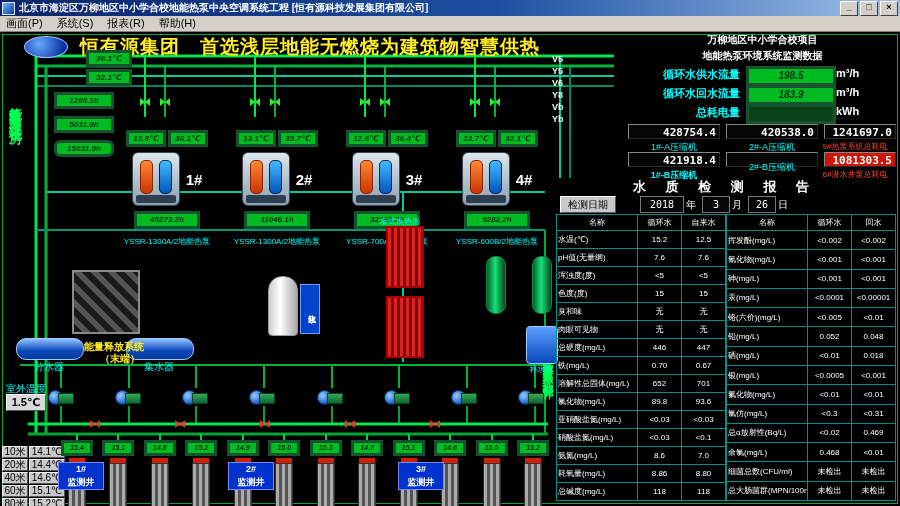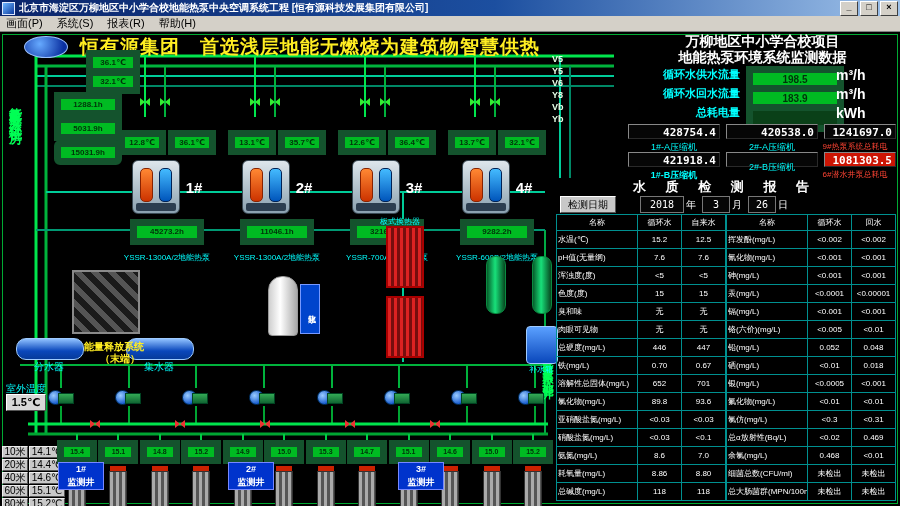--- a/index.html
+++ b/index.html
@@ -18,29 +18,29 @@
   #menubar{position:absolute;left:0;top:16px;width:900px;height:16px;background:#d4d0c8;
     display:flex;align-items:center;gap:14px;padding-left:6px;box-sizing:border-box;
     border-bottom:1px solid #808080;}
   .menu-item{font-size:11px;color:#000;}
 
   
   #canvas{position:absolute;left:0;top:32px;width:900px;height:474px;background:#000;}
   #frame{position:absolute;left:2px;top:2px;width:894px;height:468px;border:1px solid #00aa33;}
 
   .main-title{color:#ffee22;font-size:19px;font-weight:bold;letter-spacing:1px;white-space:nowrap;}
-  .proj-title{width:265px;text-align:center;color:#fff;font-size:14px;font-weight:bold;white-space:nowrap;}
+  .proj-title{width:265px;text-align:center;color:#fff;font-size:10px;font-weight:bold;white-space:nowrap;}
   .v-label{writing-mode:vertical-rl;text-orientation:upright;color:#00ff55;font-weight:bold;letter-spacing:3px;}
 
-  .led{background:#00bb22;color:#00330a;border:7px solid #14532d;text-align:center;
-       font-weight:bold;display:inline-block;overflow:hidden;white-space:nowrap;}
+  .led{background:#00bb22;color:#00330a;border:3px solid #14532d;text-align:center;
+       font-weight:bold;display:inline-block;overflow:hidden;white-space:nowrap;font-style:italic;}
   .metric-label{width:100px;text-align:right;color:#00ffff;font-size:11px;font-weight:bold;white-space:nowrap;}
   .metric-value{width:84px;height:14px;font-size:10px;line-height:14px;}
   .metric-value.dim{background:#0a4018;color:#0a4018;}
-  .metric-unit{color:#fff;font-size:14px;font-weight:bold;}
+  .metric-unit{color:#fff;font-size:11px;font-weight:bold;}
 
   .digital{height:15px;background:#060606;border:1px solid #888;border-right-color:#2a2a2a;border-bottom-color:#2a2a2a;
     color:#fff;font-family:"DejaVu Sans Mono","Liberation Mono",monospace;font-size:11px;line-height:15px;
     text-align:right;padding-right:3px;font-weight:bold;box-sizing:border-box;}
   .digital.red{background:#cc1504;}
   .counter-label{font-size:9px;color:#00ffff;text-align:center;white-space:nowrap;}
   .counter-label.red{color:#ff4433;font-size:8px;}
 
   .vy{display:block;height:12px;color:#e8ffe8;font-size:9px;font-weight:bold;}
 
@@ -658,25 +658,20 @@
               <td>&lt;0.001</td>
               <td>&lt;0.001</td>
             </tr>
 
             <tr>
               <td class="wq-name">汞(mg/L)</td>
               <td>&lt;0.0001</td>
               <td>&lt;0.00001</td>
             </tr>
 
-            <tr>
-              <td class="wq-name">镉(mg/L)</td>
-              <td>&lt;0.001</td>
-              <td>&lt;0.001</td>
-            </tr>
 
             <tr>
               <td class="wq-name">铬(六价)(mg/L)</td>
               <td>&lt;0.005</td>
               <td>&lt;0.01</td>
             </tr>
 
             <tr>
               <td class="wq-name">铅(mg/L)</td>
               <td>0.052</td>

